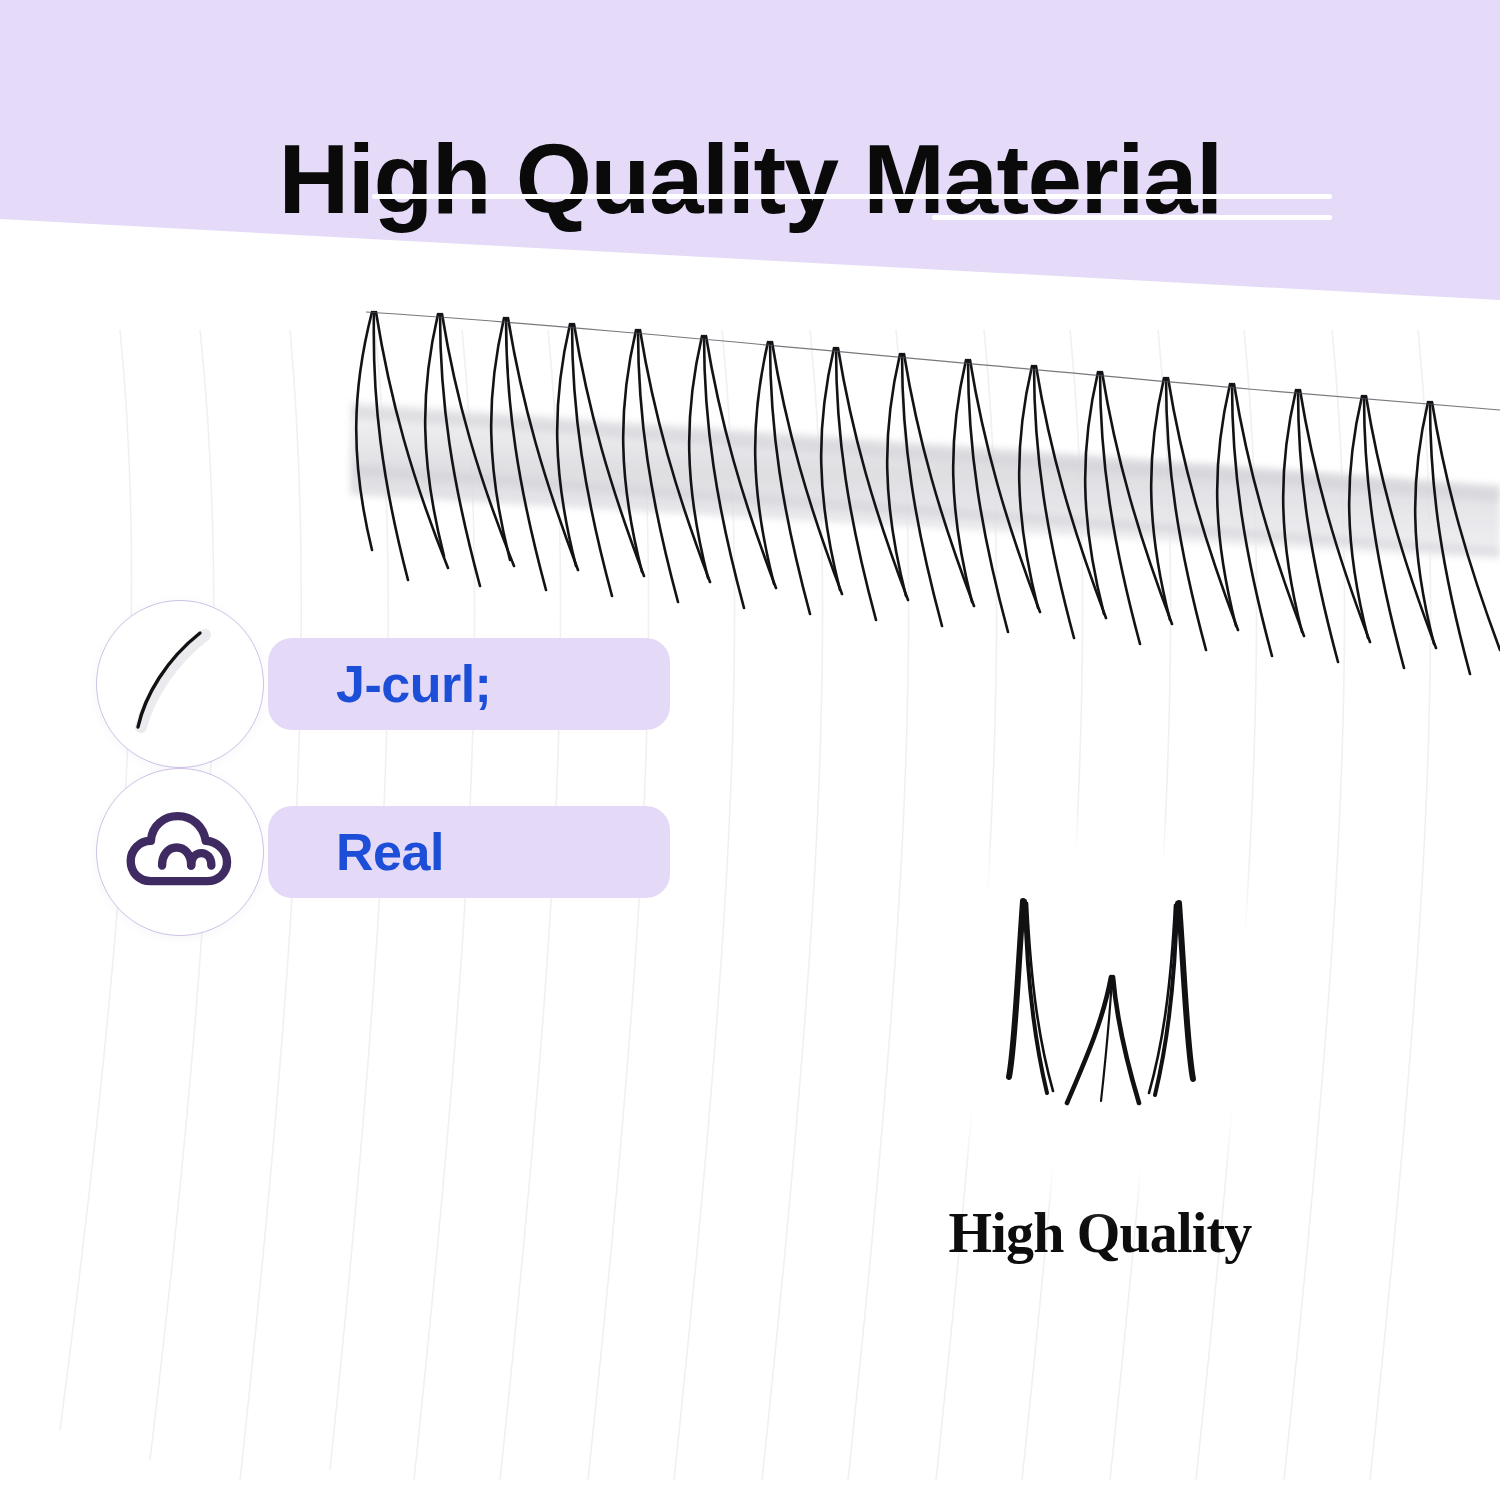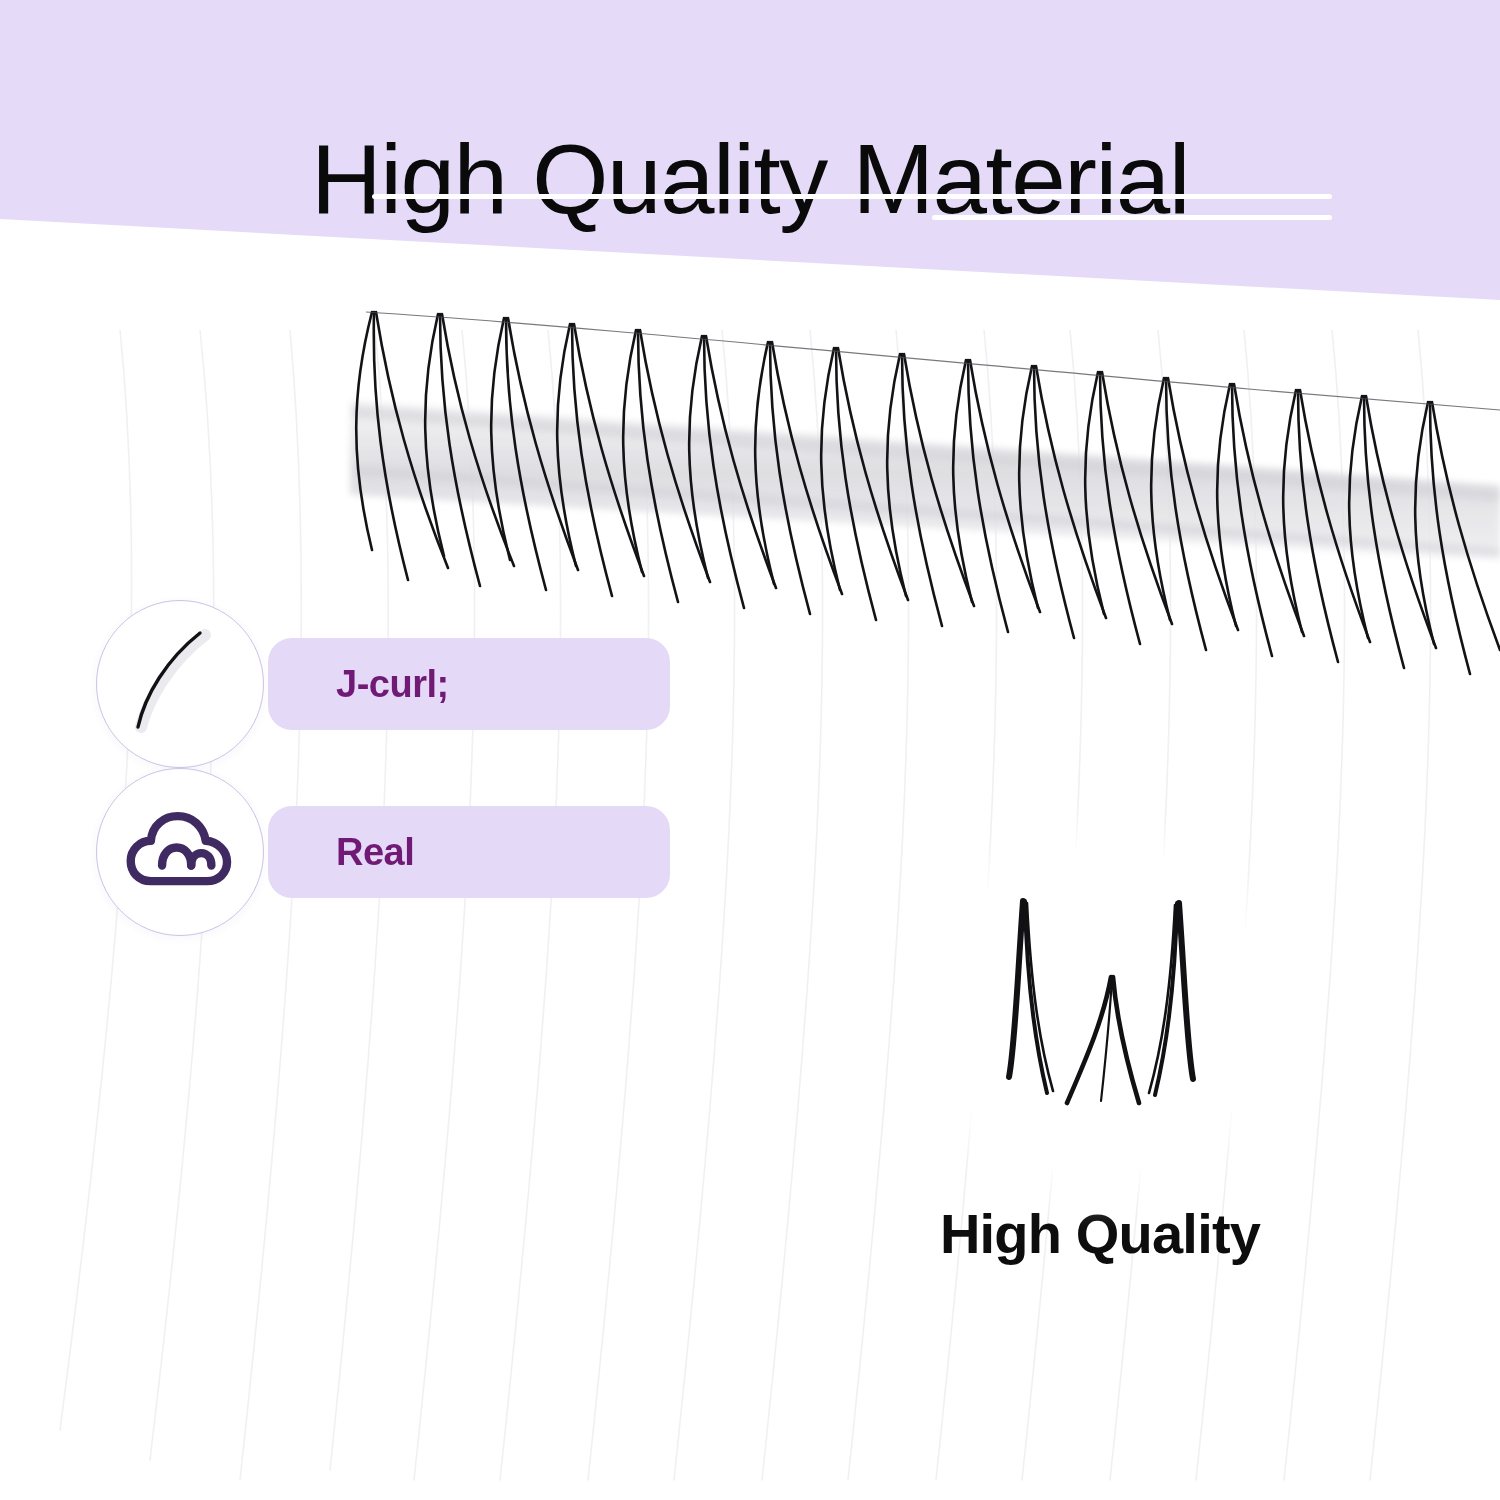--- a/index.html
+++ b/index.html
@@ -32,21 +32,21 @@
   }
 
   .poster-title {
     position: absolute;
     left: 0;
     top: 62px;
     width: 1500px;
     text-align: center;
     font-size: 98px;
     line-height: 1.05;
-    font-weight: 400;
+    font-weight: 700;
     letter-spacing: -1.5px;
     color: #0a0a0a;
     z-index: 4;
     white-space: nowrap;
   }
 
   .rule {
     position: absolute;
     background: #FFFFFF;
     height: 5px;
@@ -97,23 +97,23 @@
     width: 402px;
     height: 92px;
     background: #E4DAF7;
     border-radius: 24px;
     display: flex;
     align-items: center;
     box-sizing: border-box;
     padding-left: 68px;
   }
   .feature-label {
-    font-size: 38px;
+    font-size: 52px;
     font-weight: 700;
-    color: #701a75;
+    color: #1d4ed8;
     letter-spacing: -0.5px;
     white-space: nowrap;
   }
   .feature-badge {
     position: absolute;
     left: 0;
     top: 0;
     width: 168px;
     height: 168px;
     border-radius: 50%;
@@ -129,20 +129,21 @@
   .feature-badge svg { display: block; }
 
   
   .hq-block {
     position: absolute;
     left: 925px;
     top: 845px;
     width: 350px;
     z-index: 6;
     text-align: center;
+    font-family: Liberation Serif, serif;
   }
   .hq-circle {
     width: 330px;
     height: 330px;
     border-radius: 50%;
     background: #ffffff;
     margin: 0 auto;
     position: relative;
     overflow: hidden;
     box-shadow: 0 0 34px 18px rgba(255,255,255,0.95);

